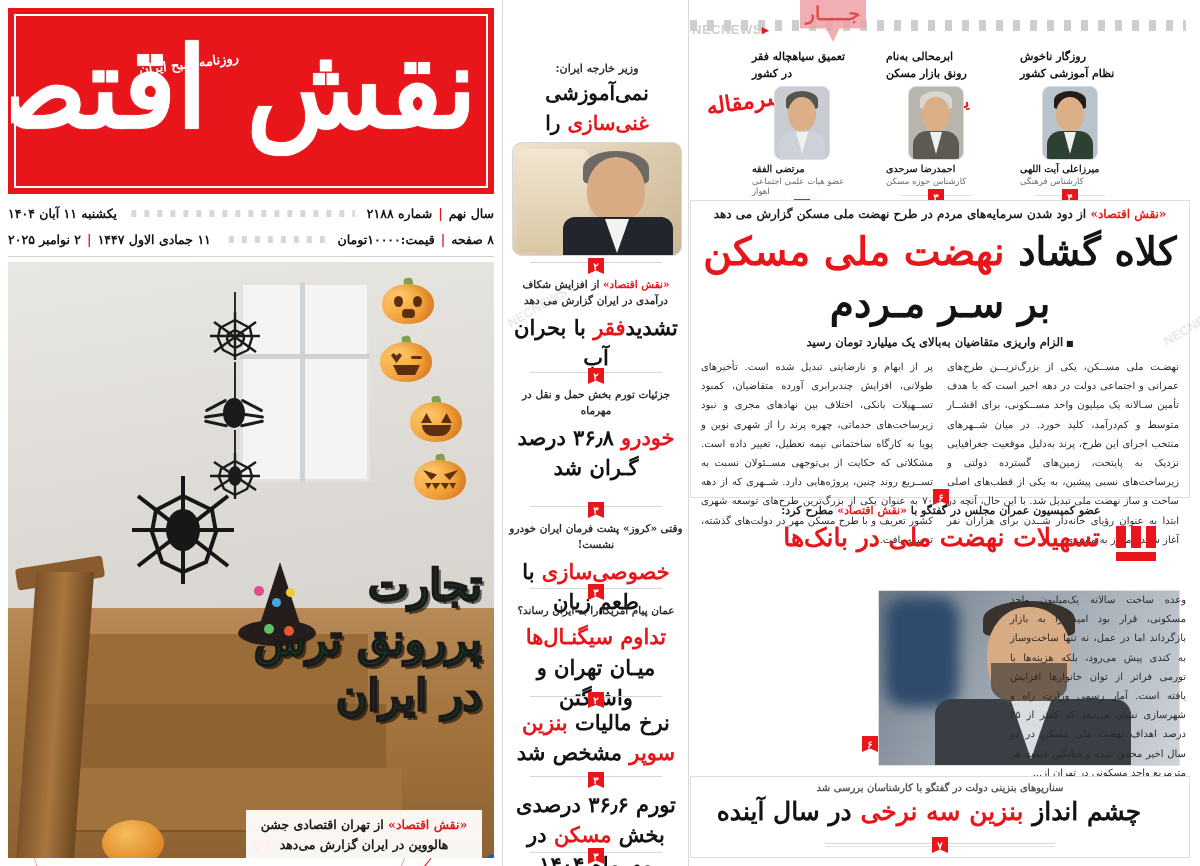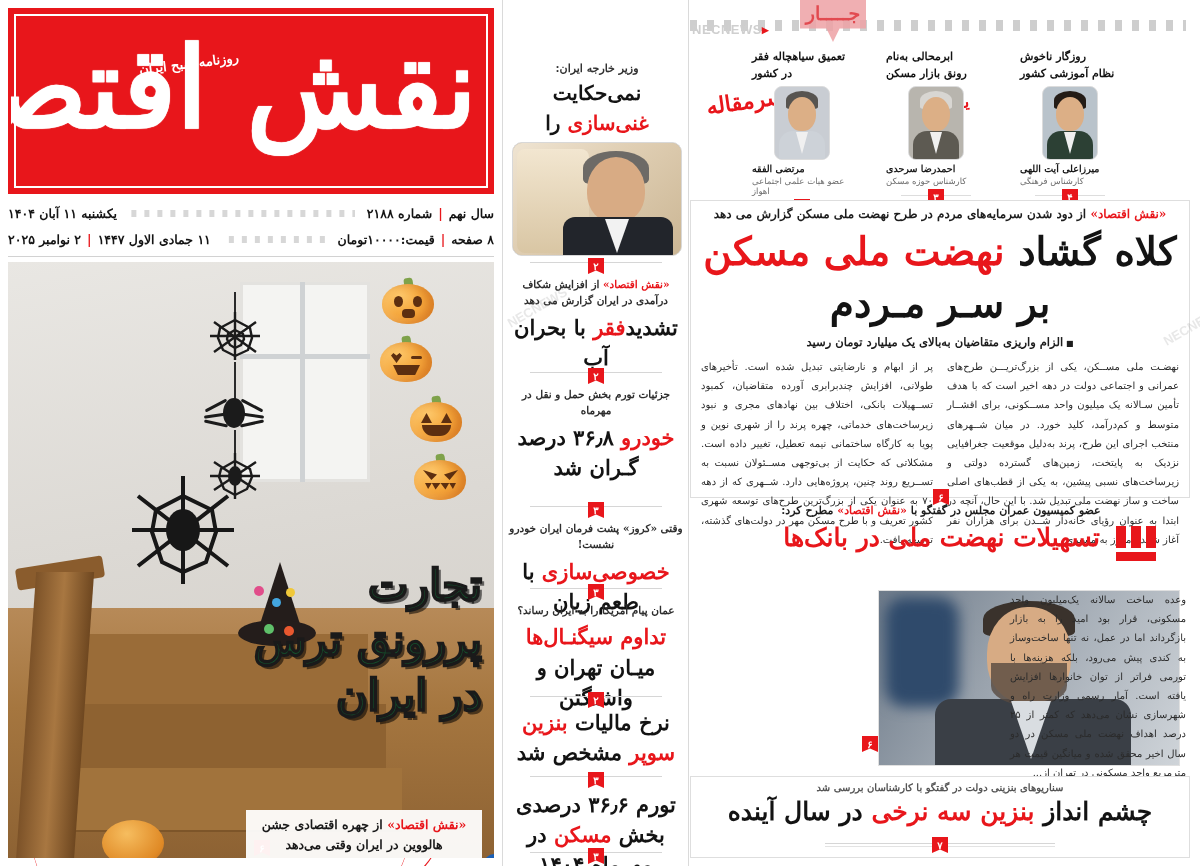--- a/index.html
+++ b/index.html
@@ -276,21 +276,21 @@
   
   .bot-box{
     position:absolute;left:0;top:776px;width:500px;height:82px;
     border:1px solid #dedede;box-sizing:border-box;background:#fff;
   }
   .bot-kicker{
     position:absolute;right:8px;top:5px;width:482px;text-align:center;direction:rtl;
     font-family:"DejaVu Serif","Liberation Serif",serif;font-size:10px;font-weight:600;color:#555;
   }
   .bot-head{
-    position:absolute;right:8px;top:20px;width:482px;text-align:center;direction:rtl;
+    position:absolute;right:19px;top:20px;width:482px;text-align:center;direction:rtl;
     font-family:"DejaVu Serif","Liberation Serif",serif;font-size:25px;font-weight:800;color:#131313;
   }
   .bot-head .hl{color:#e8161b;}
   .bot-sep{position:absolute;left:134px;top:60px;width:230px;height:12px;}
   .bot-sep .line{position:absolute;top:6px;left:0;width:230px;height:1px;background:#d6d6d6;}
   .bot-sep .line2{position:absolute;top:9px;left:0;width:230px;height:1px;background:#e3e3e3;}
   .bot-sep .mk{position:absolute;left:107px;top:0;}
 
   .wmark{
     position:absolute;color:rgba(150,150,150,.22);font-size:13px;font-weight:800;
@@ -480,38 +480,38 @@
       </div>
       <div class="pumpkin-sticker" style="left:406px;top:192px;">
         <div class="pk-stem"></div>
           <div class="pk-body"></div>
         <div class="pk-eye" style="left:9px;top:16px;width:14px;height:10px;clip-path:polygon(0 0,100% 45%,60% 100%);"></div>
         <div class="pk-eye" style="left:30px;top:16px;width:14px;height:10px;clip-path:polygon(100% 0,0 45%,40% 100%);"></div>
         <div class="pk-mouth" style="left:11px;top:29px;width:31px;height:11px;clip-path:polygon(0 0,100% 0,90% 55%,78% 0,66% 60%,50% 0,34% 60%,22% 0,10% 55%);"></div>
       </div>
 
       <div class="photo-kicker">
-        <span class="brand">«نقش اقتصاد»</span><span> از چهره اقتصادی جشن هالووین در ایران وقتی می‌دهد</span>
+        <span class="brand">«نقش اقتصاد»</span><span> از تهران اقتصادی جشن هالووین در ایران گزارش می‌دهد</span>
       </div>
       <div class="photo-headline">
         <div>تجارت</div>
         <div>پررونق ترس</div>
         <div>در ایران</div>
       </div>
       <div class="pg-marker" style="left:246px;bottom:2px;">۶</div>
     </div>
   </div>
 
   <div class="vdiv" style="left:502px;"></div>
   <div class="vdiv" style="left:688px;"></div>
 
   <div class="mid-col">
     <div class="fm-kicker">وزیر خارجه ایران:</div>
     <div class="fm-head">
-      <span>نمی‌حکایت </span><span class="hl">غنی‌سازی </span><span>را</span>
+      <span>نمی‌آموزشی </span><span class="hl">غنی‌سازی </span><span>را</span>
       <div>متوقـف کنیم</div>
     </div>
     <div class="fm-photo">
       <div class="fmp-bg"></div>
         <div class="fmp-chair"></div>
       <div class="fmp-hair"></div>
         <div class="fmp-head"></div>
       <div class="fmp-suit"></div>
         <div class="fmp-shirt"></div>
     </div>

